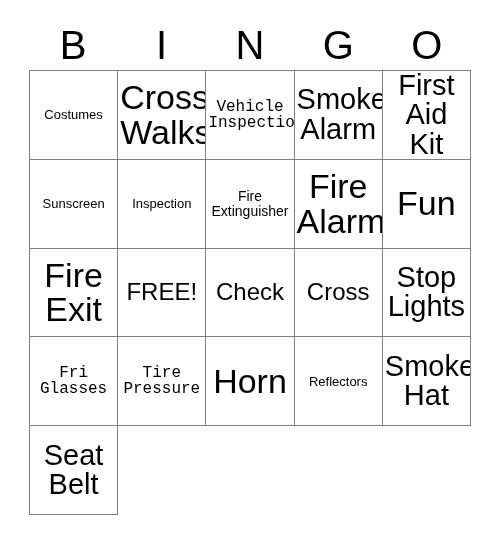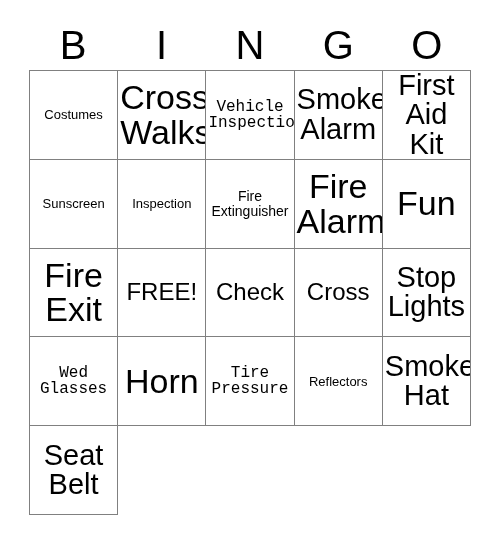--- a/index.html
+++ b/index.html
@@ -147,29 +147,29 @@
         <span class="cell-text fs-md">Check</span>
       </div>
       <div class="cell">
         <span class="cell-text fs-md">Cross</span>
       </div>
       <div class="cell">
         <span class="cell-text fs-lg">Stop
 Lights</span>
       </div>
       <div class="cell">
-        <span class="cell-text fs-xs">Wed
+        <span class="cell-text fs-xs">Fri
 Glasses</span>
-      </div>
-      <div class="cell">
-        <span class="cell-text fs-xl">Horn</span>
       </div>
       <div class="cell">
         <span class="cell-text fs-xs">Tire
 Pressure</span>
+      </div>
+      <div class="cell">
+        <span class="cell-text fs-xl">Horn</span>
       </div>
       <div class="cell">
         <span class="cell-text fs-sm">Reflectors</span>
       </div>
       <div class="cell">
         <span class="cell-text fs-lg">Smoke
 Hat</span>
       </div>
       <div class="cell">
         <span class="cell-text fs-lg">Seat

